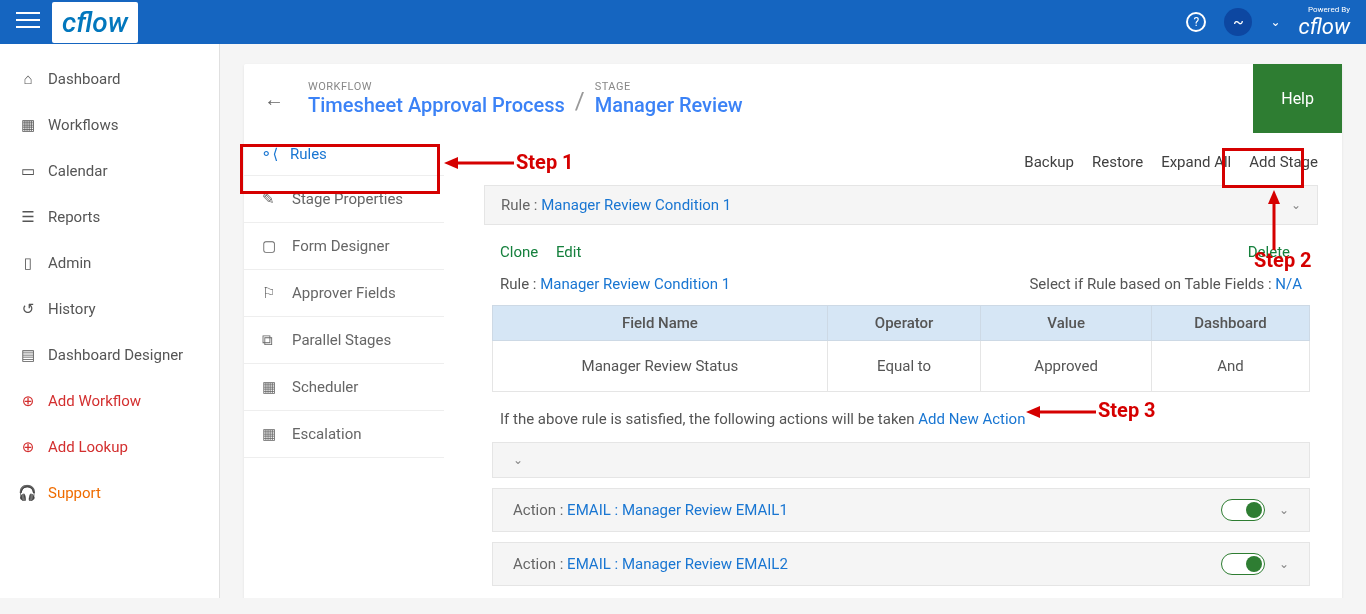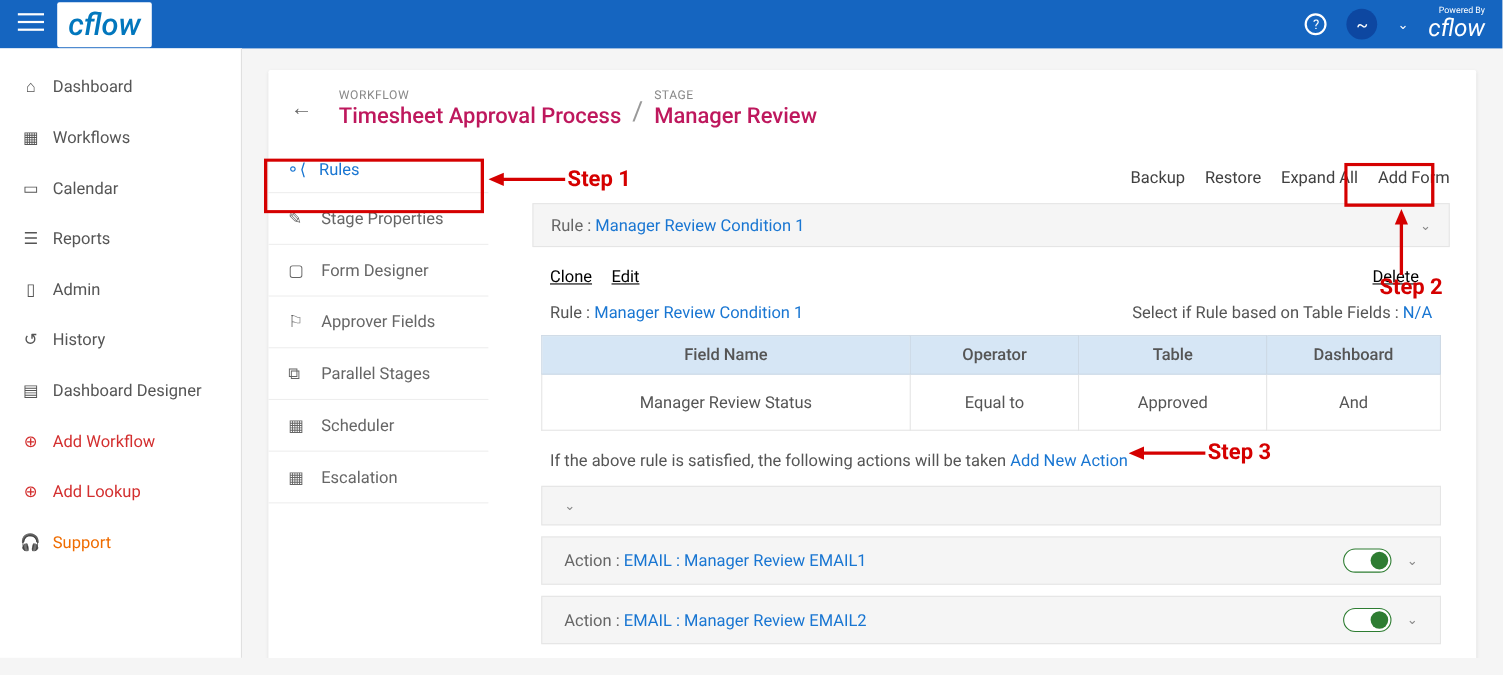--- a/index.html
+++ b/index.html
@@ -23,41 +23,41 @@
 .sidebar-item.orange { color: #ef6c00; }
 .sidebar-icon { width: 16px; display: inline-flex; justify-content: center; }
 
 .main { flex: 1; padding: 20px 24px; overflow-y: auto; position: relative; }
 .panel { background: #fff; border-radius: 2px; box-shadow: 0 1px 3px rgba(0,0,0,0.08); }
 
 .breadcrumb { display: flex; align-items: center; padding: 16px 20px; position: relative; }
 .back-arrow { color: #666; margin-right: 24px; cursor: pointer; font-size: 20px; }
 .bc-group { display: flex; flex-direction: column; }
 .bc-label { font-size: 11px; color: #888; letter-spacing: 0.5px; }
-.bc-value { font-size: 20px; color: #be185d; font-weight: 500; }
+.bc-value { font-size: 20px; color: #3b82f6; font-weight: 500; }
 .bc-sep { margin: 0 10px; color: #999; font-size: 24px; align-self: flex-end; padding-bottom: 2px; }
 .help-btn { position: absolute; right: 0; top: 0; bottom: 0; background: #2e7d32; color: #fff; padding: 0 28px; display: flex; align-items: center; font-size: 16px; }
 
 .content-row { display: flex; }
 .subnav { width: 200px; }
 .subnav-item { display: flex; align-items: center; gap: 12px; padding: 14px 18px; color: #666; border-bottom: 1px solid #eee; cursor: pointer; font-size: 15px; }
 .subnav-item.active { color: #1976d2; padding: 12px 16px; }
 .subnav-icon { width: 18px; display: inline-flex; }
 
 .rules-area { flex: 1; padding: 12px 24px 20px 40px; }
 .rules-top { display: flex; justify-content: flex-end; gap: 18px; padding: 8px 0 14px; font-size: 15px; }
 .rules-top a { color: #404040; cursor: pointer; }
 
 .rule-header { background: #f5f5f5; padding: 10px 16px; border: 1px solid #e5e5e5; display: flex; justify-content: space-between; align-items: center; color: #666; font-size: 15px; }
 .rule-header .link { color: #1976d2; }
 .chev { color: #888; font-size: 12px; }
 
 .rule-body { padding: 14px 8px; }
 .rule-links { display: flex; justify-content: space-between; padding: 4px 8px 14px; font-size: 15px; }
-.rule-links a { color: #000000; text-decoration: underline; cursor: pointer; margin-right: 14px; }
+.rule-links a { color: #15803d; cursor: pointer; margin-right: 14px; }
 .rule-links .delete { margin-right: 12px; margin-left: auto; }
 .rule-meta { display: flex; justify-content: space-between; padding: 0 8px 12px; color: #555; font-size: 15px; }
 .rule-meta .link { color: #1976d2; }
 
 table.cond { width: 100%; border-collapse: collapse; font-size: 15px; }
 table.cond th { background: #d6e6f5; color: #555; font-weight: 500; padding: 8px; border: 1px solid #cdd9e5; }
 table.cond td { padding: 16px; text-align: center; color: #555; border: 1px solid #e5e5e5; }
 
 .action-intro { padding: 18px 8px 14px; color: #555; font-size: 15px; }
 .action-intro .link { color: #1976d2; cursor: pointer; }
@@ -153,20 +153,23 @@
         <span class="back-arrow">←</span>
         <div class="bc-group">
           <span class="bc-label">WORKFLOW</span>
           <span class="bc-value">Timesheet Approval Process</span>
         </div>
         <span class="bc-sep">/</span>
         <div class="bc-group">
           <span class="bc-label">STAGE</span>
           <span class="bc-value">Manager Review</span>
         </div>
+        <div class="help-btn">
+            <span>Help</span>
+          </div>
       </div>
 
       <div class="content-row">
         <div class="subnav">
           <div class="subnav-item active">
               <span class="subnav-icon">⚬⟨</span>
               <span>Rules</span>
             </div>
           <div class="subnav-item">
               <span class="subnav-icon">✎</span>
@@ -192,21 +195,21 @@
               <span class="subnav-icon">▦</span>
               <span>Escalation</span>
             </div>
         </div>
 
         <div class="rules-area">
           <div class="rules-top">
             <a>Backup</a>
             <a>Restore</a>
             <a>Expand All</a>
-            <a>Add Form</a>
+            <a>Add Stage</a>
           </div>
 
           <div class="rule-header">
             <span><span>Rule : </span><span class="link">Manager Review Condition 1</span></span>
             <span class="chev">⌄</span>
           </div>
 
           <div class="rule-body">
             <div class="rule-links">
               <span>
@@ -218,21 +221,21 @@
             <div class="rule-meta">
               <span><span>Rule : </span><span class="link">Manager Review Condition 1</span></span>
               <span><span>Select if Rule based on Table Fields : </span><span class="link">N/A</span></span>
             </div>
 
             <table class="cond">
               <thead>
                   <tr>
                 <th>Field Name</th>
                 <th>Operator</th>
-                <th>Table</th>
+                <th>Value</th>
                 <th>Dashboard</th>
               </tr>
                 </thead>
               <tbody>
                   <tr>
                 <td>Manager Review Status</td>
                 <td>Equal to</td>
                 <td>Approved</td>
                 <td>And</td>
               </tr>

